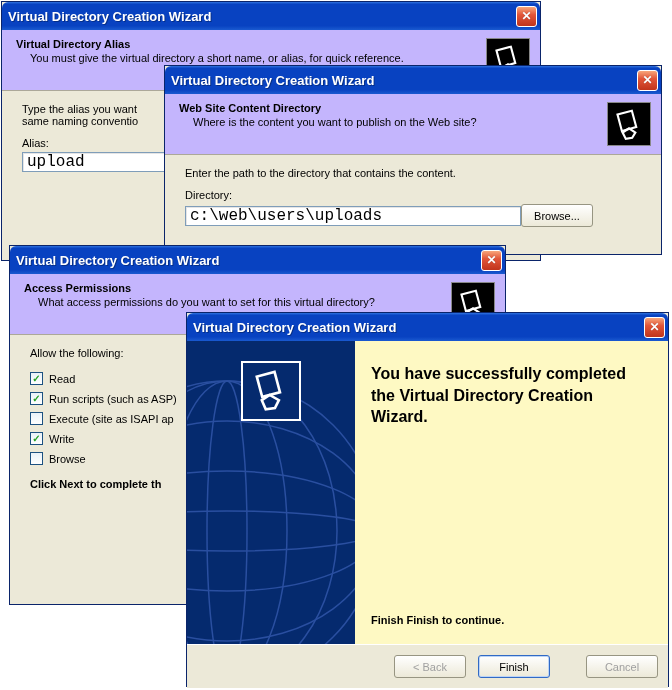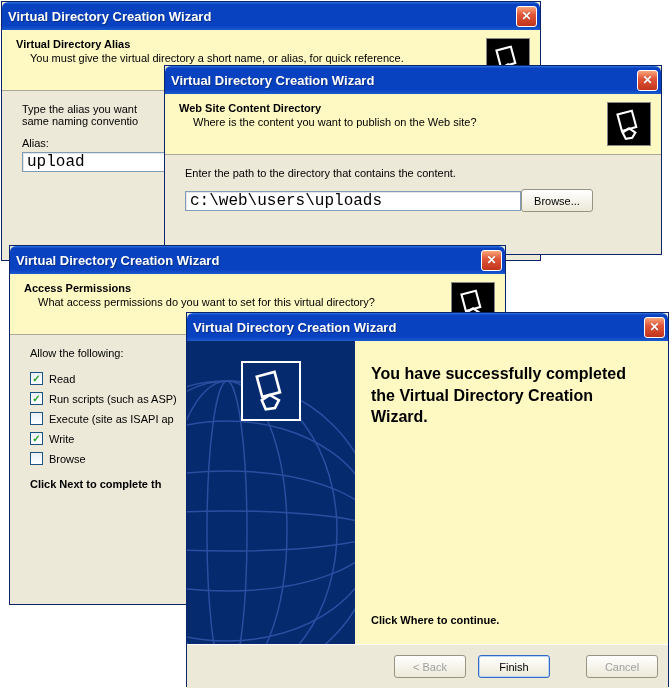--- a/index.html
+++ b/index.html
@@ -43,21 +43,21 @@
     border-radius: 3px;
     color: #fff;
     font-weight: bold;
     font-size: 12px;
     display: flex;
     align-items: center;
     justify-content: center;
     text-shadow: 0 0 1px rgba(0,0,0,0.4);
   }
   .header-pane {
-    background: #fef9c3;
+    background: #c4b5fd;
     border-bottom: 1px solid #aca899;
     padding: 8px 10px 8px 14px;
     display: flex;
     align-items: flex-start;
   }
   .header-text { flex: 1; }
   .header-title { font-weight: bold; color: #000; }
   .header-sub { margin: 2px 0 0 14px; color: #000; }
   .header-icon {
     width: 44px;
@@ -202,20 +202,21 @@
           <g fill="none" stroke="#fff" stroke-width="2">
             <rect x="7" y="5" width="14" height="16" transform="rotate(-15 14 13)"></rect>
             <path d="M10 24 l6 -4 6 4 -3 5 -6 1z"></path>
           </g>
         </svg>
     </div>
   </div>
   <div class="body-pane">
     <div>Enter the path to the directory that contains the content.</div>
     <div style="height:10px"></div>
+    <label class="label">Directory:</label>
     <div style="display:flex;align-items:center">
       <input class="text-input" style="flex: 0 0 336px;" value="c:\web\users\uploads">
       <span class="xp-btn">Browse...</span>
     </div>
   </div>
 </div>
 
 <div class="window" style="left:9px;top:245px;width:497px;height:360px;">
   <div class="titlebar">
     <span class="titlebar-title">Virtual Directory Creation Wizard</span>
@@ -285,21 +286,21 @@
         <svg viewBox="0 0 32 32">
             <g fill="none" stroke="#fff" stroke-width="2">
               <rect x="7" y="3" width="14" height="16" transform="rotate(-15 14 11)"></rect>
               <path d="M9 23 l6 -4 7 4 -3 6 -7 1z"></path>
             </g>
           </svg>
       </div>
     </div>
     <div class="finish-body">
       <div class="finish-head">You have successfully completed the Virtual Directory Creation Wizard.</div>
-      <div class="finish-note">Click Where to continue.</div>
+      <div class="finish-note">Finish Finish to continue.</div>
     </div>
   </div>
   <div class="btn-row">
     <span class="xp-btn disabled">&lt; Back</span>
     <span class="xp-btn default">Finish</span>
     <span style="width:12px"></span>
     <span class="xp-btn disabled">Cancel</span>
   </div>
 </div>
 

